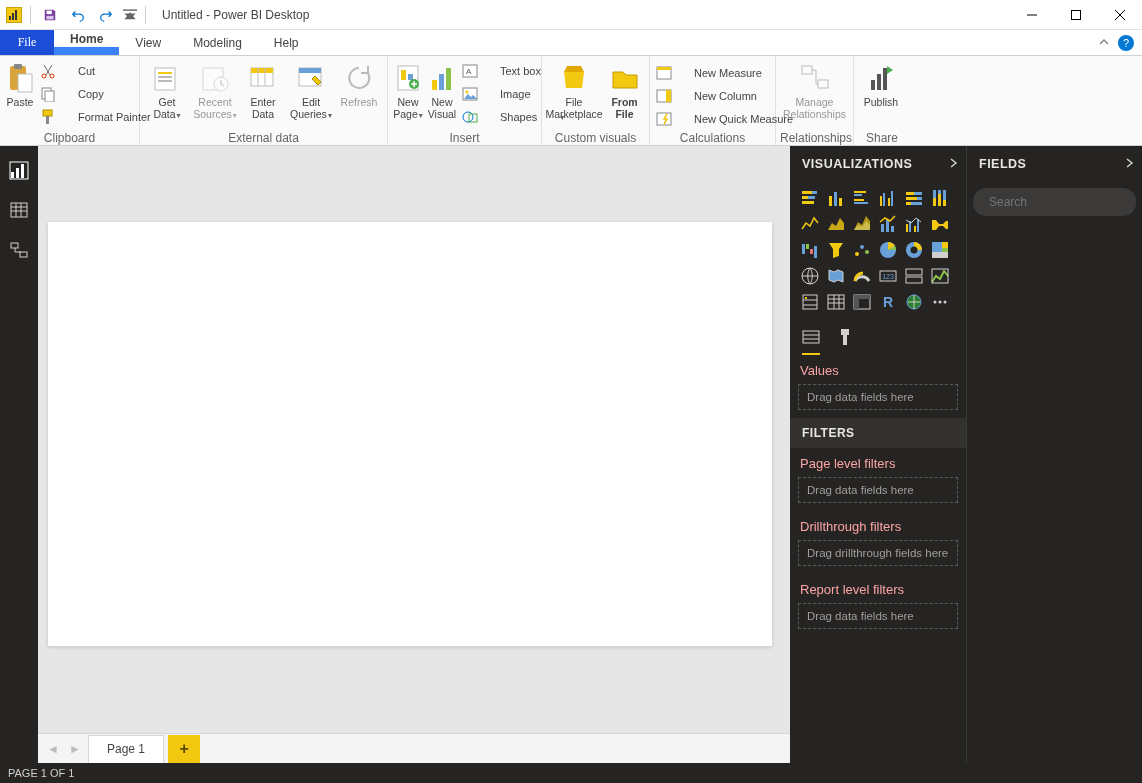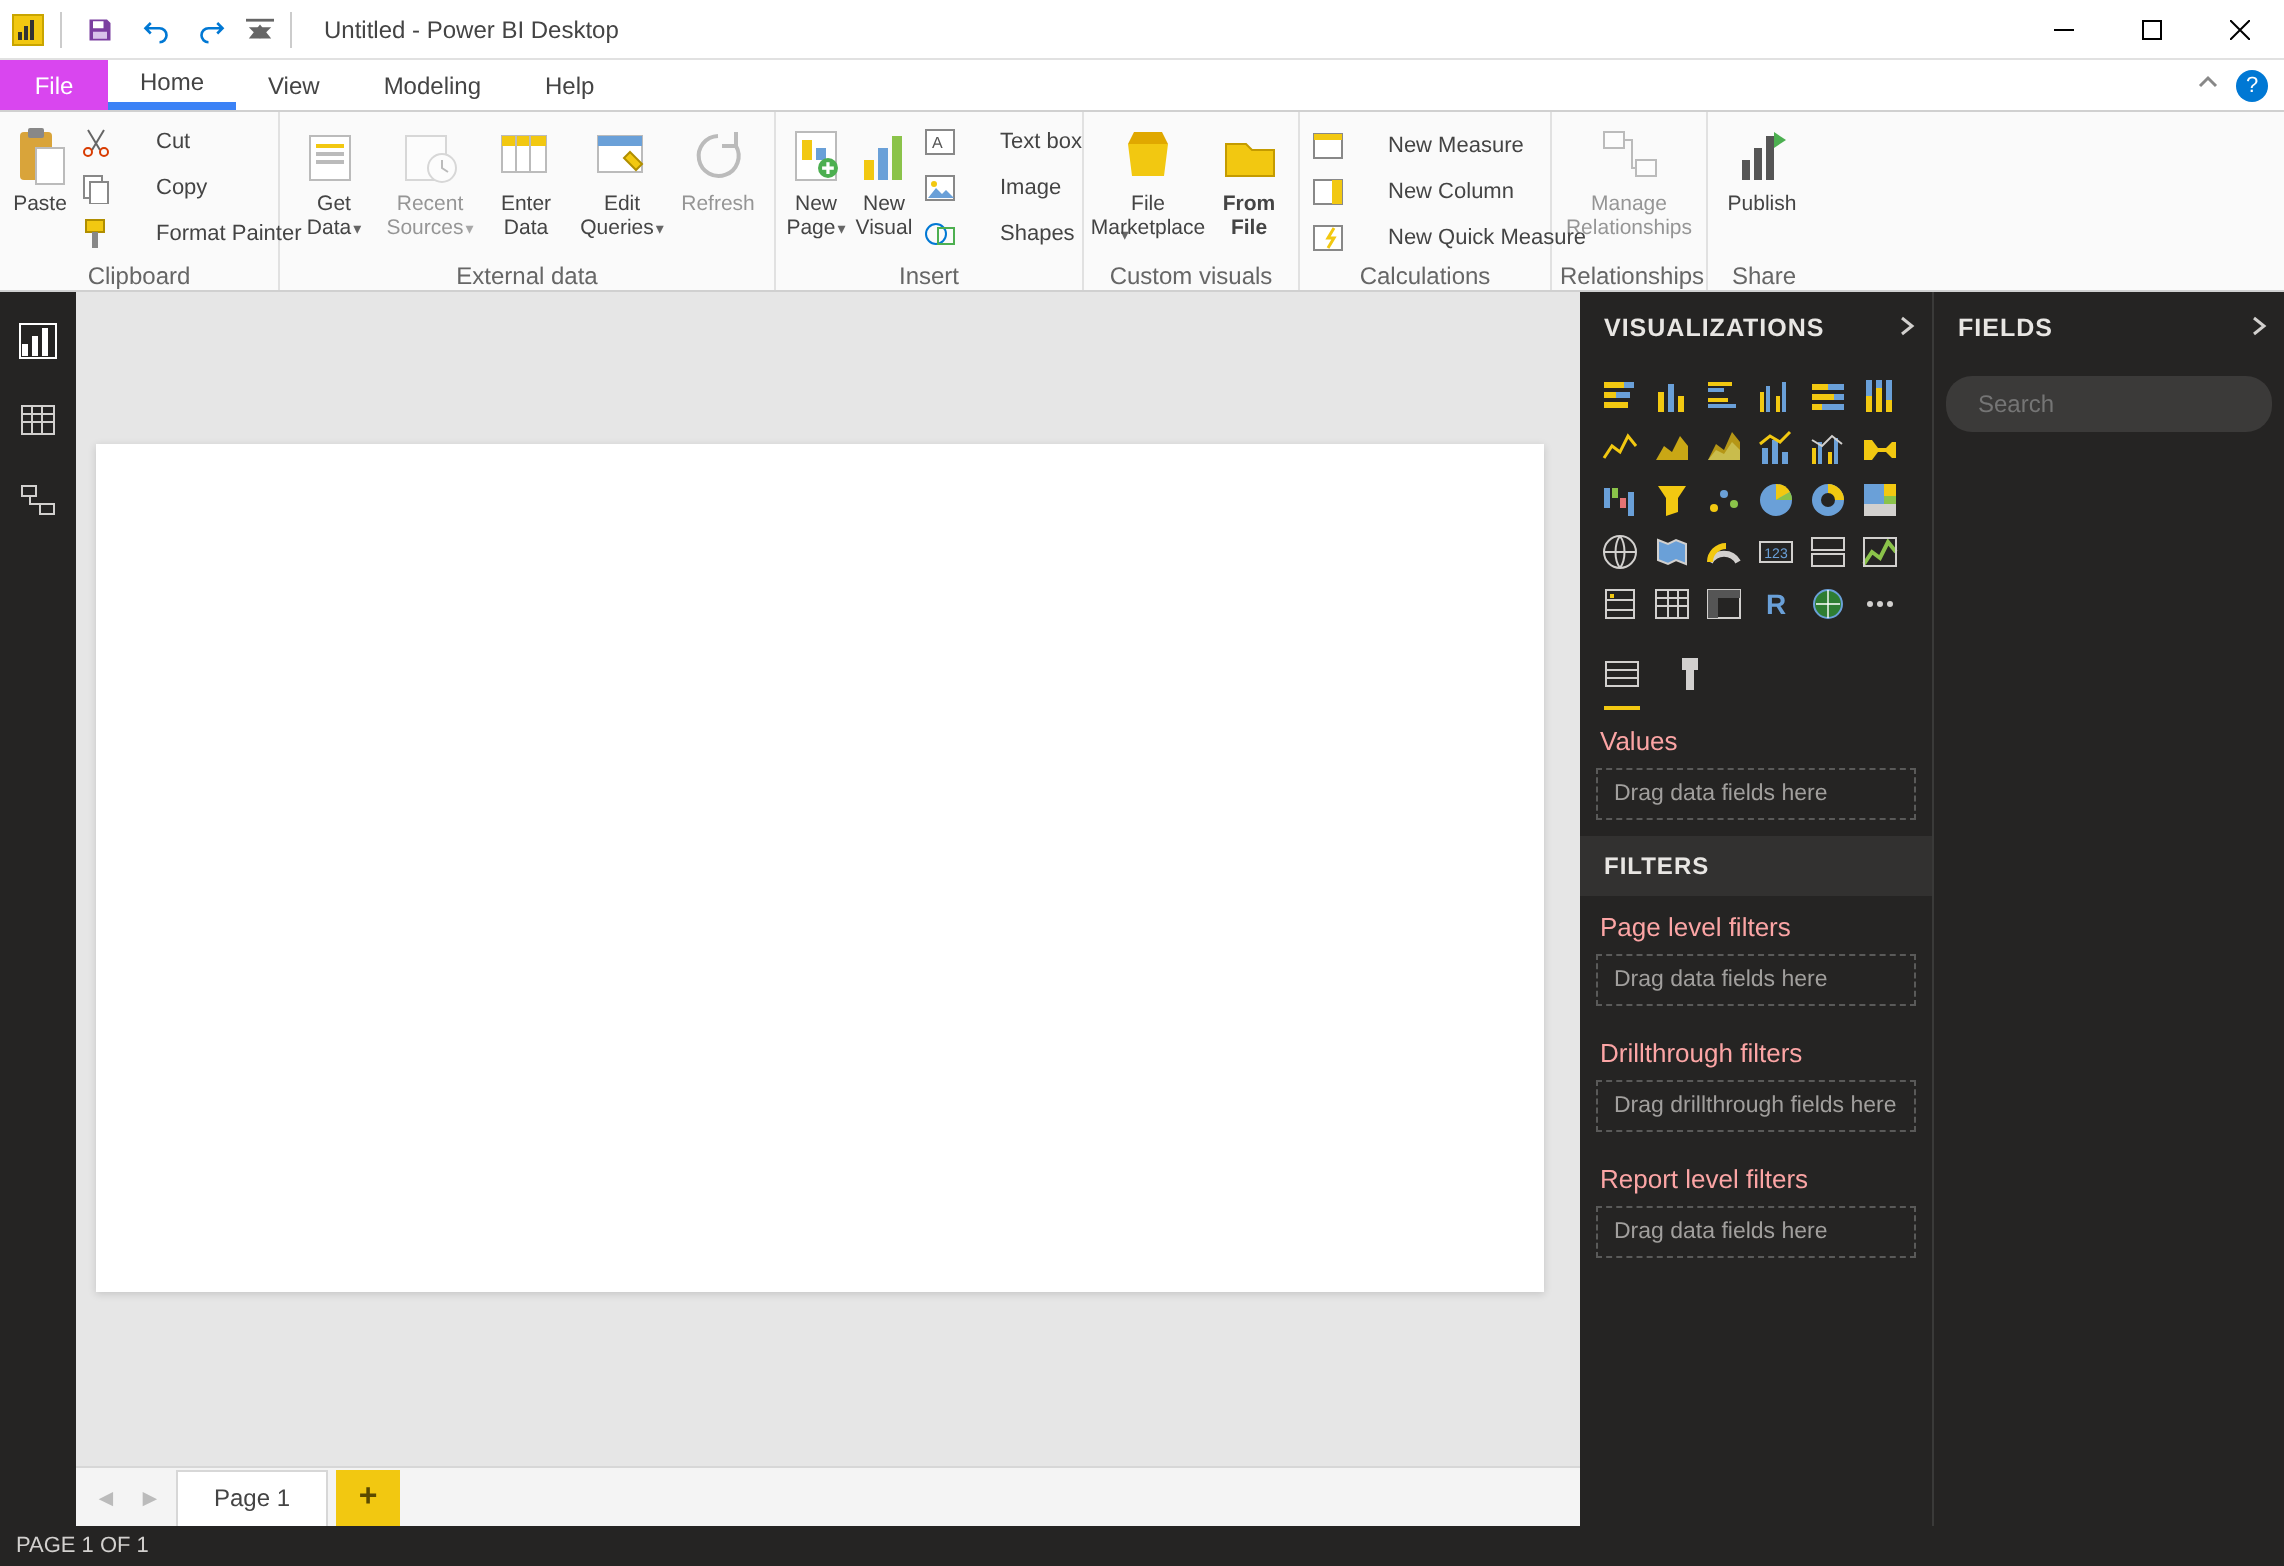--- a/index.html
+++ b/index.html
@@ -13,23 +13,23 @@
 .qat-sep { width:1px; height:18px; background:#ccc; margin:0 2px; }
 .qat-btn { width: 22px; height: 22px; display: flex; align-items: center; justify-content: center; cursor: pointer; color:#605e5c; }
 .qat-btn svg { width:14px; height:14px; }
 .titlebar .title { margin-left: 8px; font-size: 12px; color: #444; }
 .titlebar .spacer { flex: 1; }
 .win-btn { width: 44px; height: 30px; display: flex; align-items: center; justify-content: center; cursor: pointer; }
 .win-btn svg { width: 10px; height: 10px; }
 
 
 .menutabs { height: 26px; background: #fff; display: flex; align-items: stretch; border-bottom: 1px solid #d0d0d0; position: relative; }
-.menutabs .file { width: 54px; background: #d946ef; color: #fff; font-size: 12px; display: flex; align-items: center; justify-content: center; cursor: pointer; }
+.menutabs .file { width: 54px; background: #1d4ed8; color: #fff; font-size: 12px; display: flex; align-items: center; justify-content: center; cursor: pointer; font-family: Liberation Serif, serif; }
 .menutabs .tab { padding: 0 16px; font-size: 12px; color: #444; display: flex; align-items: center; cursor: pointer; }
-.menutabs .tab.active { border-bottom: 4px solid #3b82f6; font-weight: 400; }
+.menutabs .tab.active { border-bottom: 8px solid #3b82f6; font-weight: 700; }
 .menutabs .right { margin-left: auto; display: flex; align-items: center; gap: 8px; padding-right: 8px; }
 .menutabs .collapse { color: #888; cursor: pointer; }
 .menutabs .help { width: 16px; height: 16px; border-radius: 50%; background: #0078d4; color: #fff; font-size: 11px; display: flex; align-items: center; justify-content: center; cursor: pointer; }
 
 
 .ribbon { height: 90px; background: #fafafa; display: flex; border-bottom: 1px solid #d0d0d0; }
 .rgroup { border-right: 1px solid #e1e1e1; display: flex; flex-direction: column; padding: 2px 4px 0 4px; }
 .rgroup .body { flex: 1; display: flex; align-items: flex-start; gap: 2px; }
 .rgroup .label { font-size: 12px; color: #666; text-align: center; height: 14px; line-height: 14px; }
 .bigbtn { width: 46px; display: flex; flex-direction: column; align-items: center; cursor: pointer; padding-top: 4px; }

